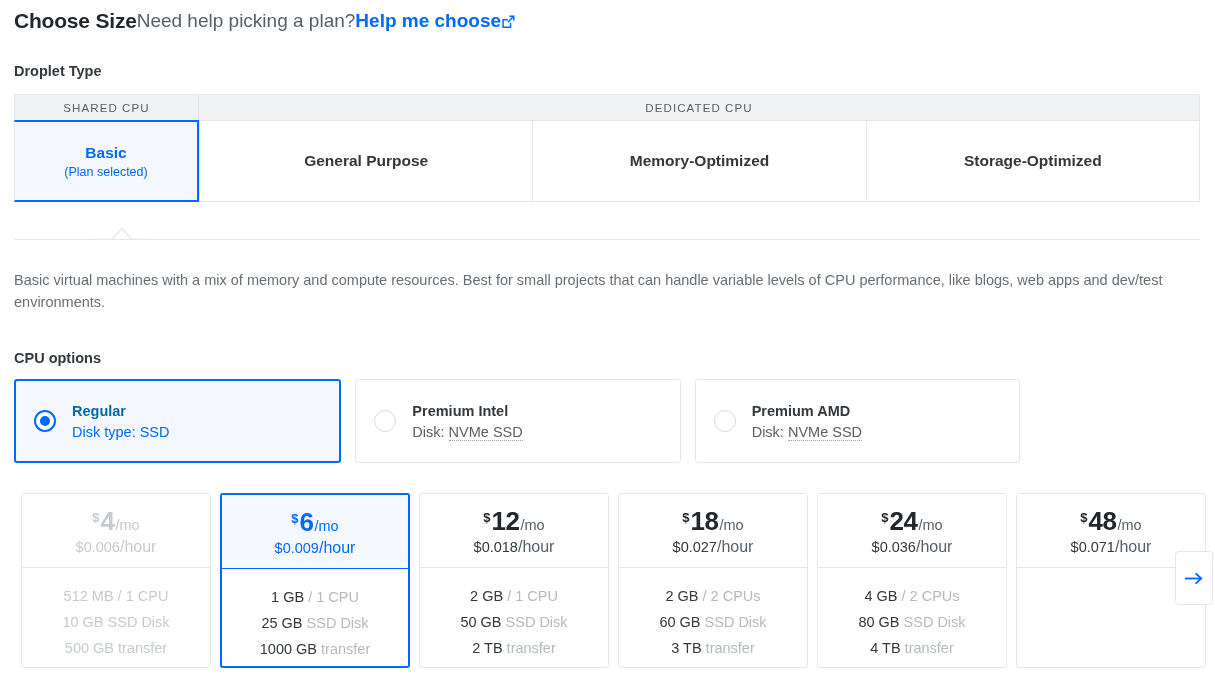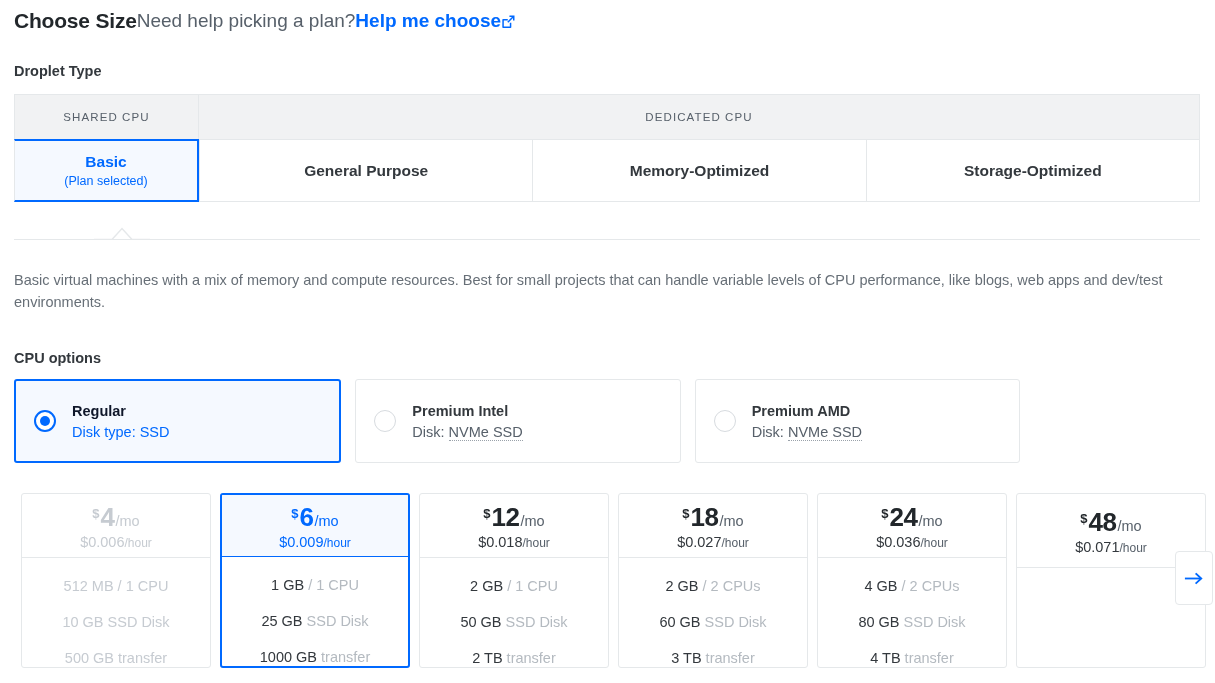--- a/index.html
+++ b/index.html
@@ -37,21 +37,21 @@
   #dropletTypeLabel { left: 14px; top: 63px; }
 
   .tabs {
     position: absolute; left: 14px; top: 94px; width: 1186px; height: 108px;
     display: flex;
   }
   .tabgroup { display: flex; flex-direction: column; }
   .tabgroup.shared { width: 185px; }
   .tabgroup.dedicated { flex: 1; }
   .group-head {
-    height: 45px; background: #f1f2f3; border: 1px solid #e5e8ea;
+    height: 26px; background: #f1f2f3; border: 1px solid #e5e8ea;
     border-bottom: none; display: flex; align-items: center; justify-content: center;
     font-size: 11.5px; letter-spacing: 1.1px; color: #57606a; font-weight: normal;
   }
   .tabgroup.dedicated .group-head { border-left: none; }
   .group-body { flex: 1; display: flex; }
   .tab {
     flex: 1; display: flex; flex-direction: column; align-items: center;
     justify-content: center; background: #ffffff;
     border: 1px solid #e5e8ea; border-left: none;
     font-size: 15.5px; color: #33383d; cursor: pointer; text-align: center;
@@ -95,21 +95,21 @@
     width: 22px; height: 22px; border-radius: 50%; border: 1px solid #d7dbdf;
     background: #fff; flex: none; position: relative;
   }
   .cpu-card.selected .radio { border: 2px solid #0069ff; }
   .cpu-card.selected .radio::after {
     content: ""; position: absolute; left: 4px; top: 4px;
     width: 10px; height: 10px; border-radius: 50%; background: #0069ff;
   }
   .cpu-text { display: flex; flex-direction: column; gap: 5px; }
   .cpu-name { font-size: 14.5px; font-weight: bold; color: #33383d; }
-  .cpu-card.selected .cpu-name { color: #0f172a; }
+  .cpu-card.selected .cpu-name { color: #0369a1; }
   .cpu-disk { font-size: 14.5px; color: #57606a; }
   .cpu-card.selected .cpu-disk { color: #0069ff; }
   .dotted { border-bottom: 1px dotted #9aa2aa; }
 
   
   .plans {
     position: absolute; left: 21px; top: 493px; width: 1180px; height: 175px;
     display: flex; gap: 9px;
   }
   .plan {
@@ -121,33 +121,33 @@
   .plan-head {
     height: 74px; display: flex; flex-direction: column; align-items: center;
     justify-content: center; border-bottom: 1px solid #e5e8ea; gap: 1px;
   }
   .plan.selected .plan-head { background: #f5f9ff; border-bottom: 1px solid #0069ff; }
   .price-row { display: flex; align-items: baseline; color: #22272b; }
   .dollar { font-size: 13px; font-weight: bold; position: relative; top: -8px; margin-right: 1px; }
   .amount { font-size: 26px; font-weight: bold; letter-spacing: -0.5px; }
   .per-mo { font-size: 14.5px; color: #57606a; font-weight: normal; margin-left: 1px; }
   .hourly { font-size: 14.5px; color: #33383d; }
-  .hourly .unit { font-size: 12px; color: #57606a; }
+  .hourly .unit { font-size: 16px; color: #57606a; }
   .plan.selected .price-row, .plan.selected .amount, .plan.selected .dollar,
   .plan.selected .per-mo, .plan.selected .hourly, .plan.selected .hourly .unit {
     color: #0069ff;
   }
   .plan.disabled .price-row, .plan.disabled .amount, .plan.disabled .dollar,
   .plan.disabled .per-mo, .plan.disabled .hourly, .plan.disabled .hourly .unit,
   .plan.disabled .spec .val, .plan.disabled .spec .lbl {
     color: #c6cbd1;
   }
   .plan-specs {
     flex: 1; display: flex; flex-direction: column; align-items: center;
-    padding-top: 19px; gap: 18px; text-align: right;
+    padding-top: 19px; gap: 8px; text-align: right;
   }
   .spec { font-size: 14.5px; line-height: 18px; }
   .spec .val { color: #33383d; }
   .spec .lbl { color: #b4bac0; }
 
   .next-btn {
     position: absolute; left: 1175px; top: 551px; width: 38px; height: 54px;
     border: 1px solid #e5e8ea; border-radius: 4px; background: #ffffff;
     display: flex; align-items: center; justify-content: center; cursor: pointer;
   }

